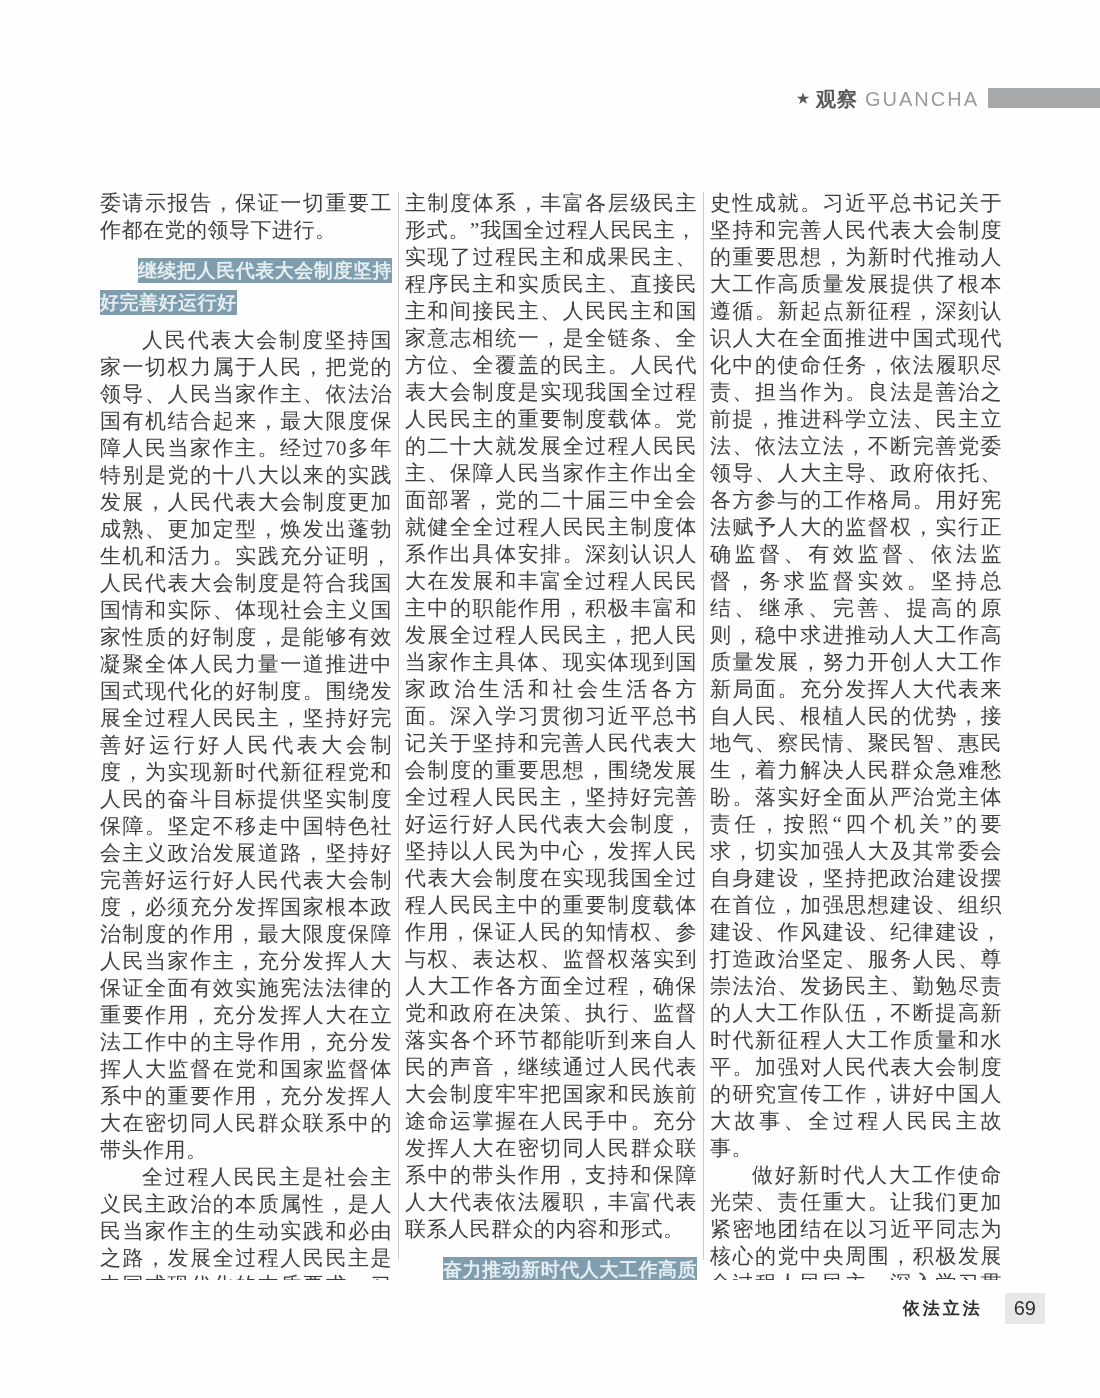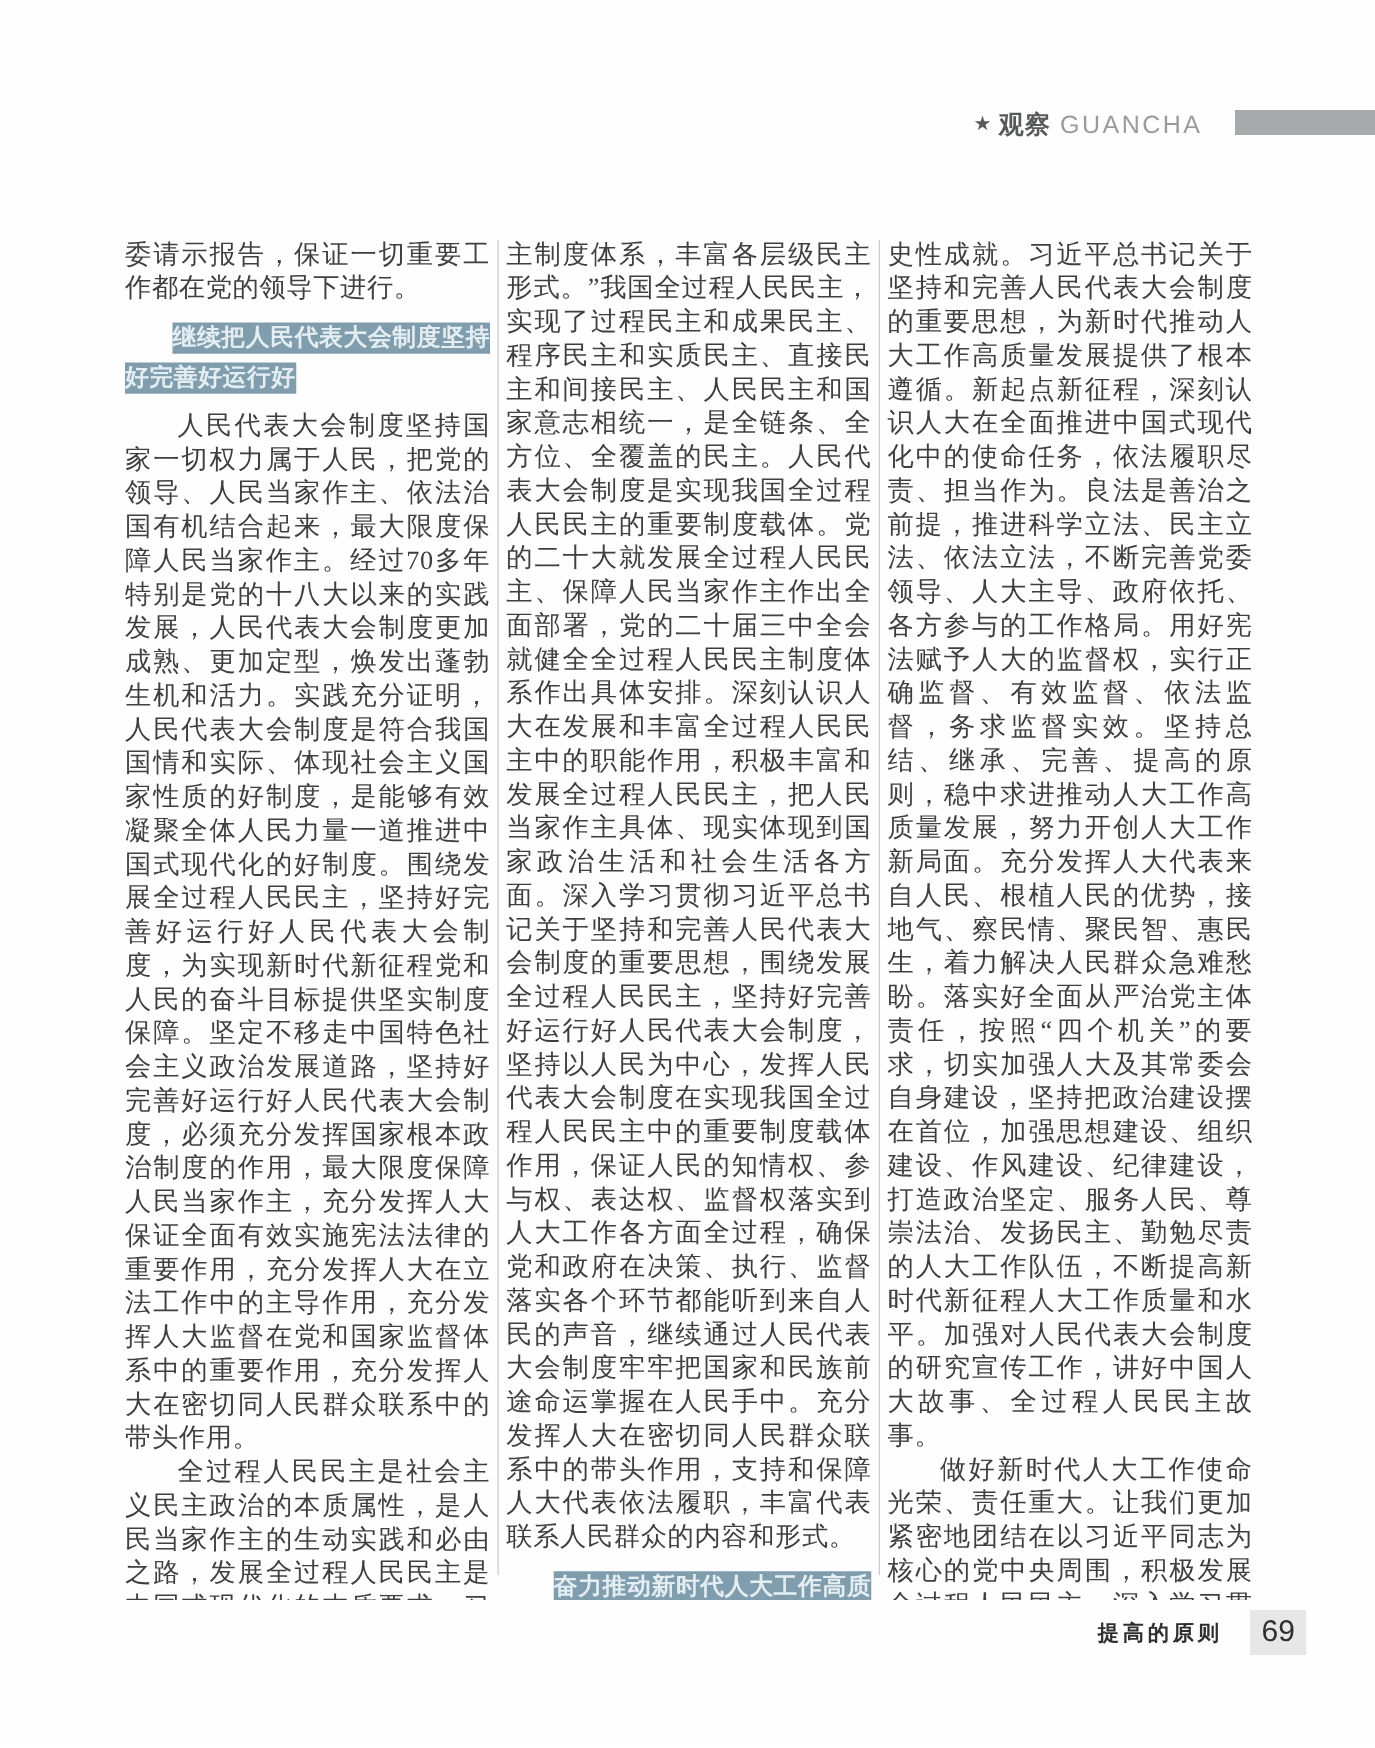--- a/index.html
+++ b/index.html
@@ -11,21 +11,21 @@
     width: 1100px;
     height: 1398px;
     background: #fefefe;
     margin: 0 auto;
     overflow: hidden;
   }
 
   
   .header-area { position: absolute; top: 86px; left: 0; right: 0; height: 28px; }
   .header-text {
-    position: absolute; right: 138px; top: 0;
+    position: absolute; right: 121px; top: 0;
     font-family: "Liberation Sans", sans-serif;
     font-size: 20px; color: #58595b; letter-spacing: 1px;
     white-space: nowrap;
   }
   .header-star { font-size: 14px; vertical-align: 3px; margin-right: 5px; color: #58595b; }
   .header-cn { font-weight: bold; }
   .header-en { color: #9a9b9d; margin-left: 7px; letter-spacing: 2px; }
   .header-bar {
     position: absolute; right: 0; top: 2px;
     width: 112px; height: 20px;
@@ -70,21 +70,21 @@
     position: absolute; right: 55px; bottom: 74px;
     display: flex; align-items: center;
     font-family: "Liberation Sans", sans-serif;
     white-space: nowrap;
   }
   .footer-title {
     font-weight: bold; font-size: 17px; letter-spacing: 3px; color: #2f2f2f;
   }
   .footer-page {
     margin-left: 22px;
-    font-size: 24px; color: #2f2f2f;
+    font-size: 20px; color: #2f2f2f;
     background: #e7e7e7;
     padding: 4px 9px;
   }
 </style>
 </head>
 <body>
 
 <div class="page">
 
   <div class="header-area">
@@ -108,17 +108,17 @@
         <p class="para indent">党的十八大以来，中国共产党立足新的历史方位，深刻把握我国社会主要矛盾的新变化，积极回应人民群众对民主法治的新要求新期盼，健全人大组织制度和工作制度，推动人大工作取得历</p>
       </section>
     <div class="vrule"></div>
     <section class="col" id="col-2">
         <p class="para">史性成就。习近平总书记关于坚持和完善人民代表大会制度的重要思想，为新时代推动人大工作高质量发展提供了根本遵循。新起点新征程，深刻认识人大在全面推进中国式现代化中的使命任务，依法履职尽责、担当作为。良法是善治之前提，推进科学立法、民主立法、依法立法，不断完善党委领导、人大主导、政府依托、各方参与的工作格局。用好宪法赋予人大的监督权，实行正确监督、有效监督、依法监督，务求监督实效。坚持总结、继承、完善、提高的原则，稳中求进推动人大工作高质量发展，努力开创人大工作新局面。充分发挥人大代表来自人民、根植人民的优势，接地气、察民情、聚民智、惠民生，着力解决人民群众急难愁盼。落实好全面从严治党主体责任，按照“四个机关”的要求，切实加强人大及其常委会自身建设，坚持把政治建设摆在首位，加强思想建设、组织建设、作风建设、纪律建设，打造政治坚定、服务人民、尊崇法治、发扬民主、勤勉尽责的人大工作队伍，不断提高新时代新征程人大工作质量和水平。加强对人民代表大会制度的研究宣传工作，讲好中国人大故事、全过程人民民主故事。</p>
         <p class="para indent">做好新时代人大工作使命光荣、责任重大。让我们更加紧密地团结在以习近平同志为核心的党中央周围，积极发展全过程人民民主，深入学习贯彻习近平总书记关于坚持和完善人民代表大会制度的重要思想，毫不动摇把人民代表大会制度坚持好完善好运行好，充分发挥国家根本政治制度的优势功效，把各方面智慧和力量凝聚到党和人民事业中来，在奋力奔跑和接续奋斗中成就民族复兴的光荣梦想。</p>
       </section>
   </main>
 
   <div class="footer">
-    <span class="footer-title">提高的原则</span>
+    <span class="footer-title">依法立法</span>
     <span class="footer-page">69</span>
   </div>
 
 </div>
 
 </body></html>

